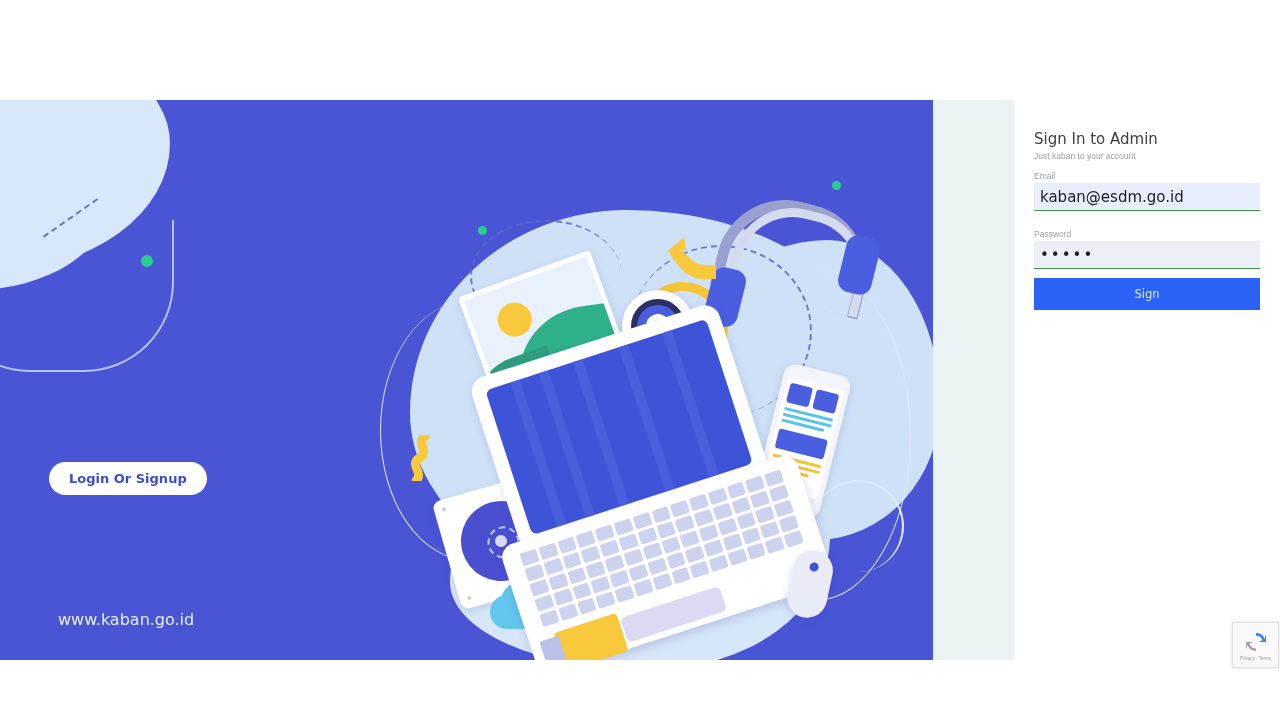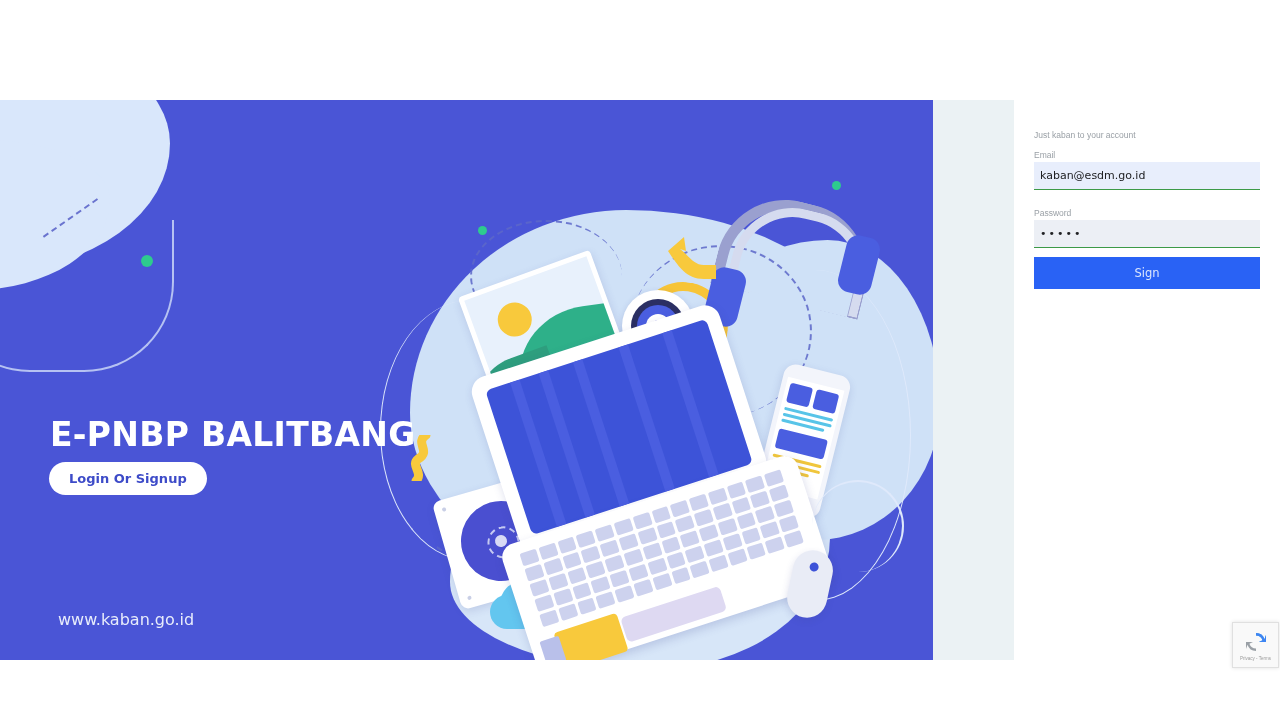--- a/index.html
+++ b/index.html
@@ -141,21 +141,21 @@
     font-family:"DejaVu Sans",sans-serif;
   }
 
   
   .form-inner{position:absolute;left:20px;top:30px;width:226px;}
   .form-h{font-size:15px;color:#3c4043;font-family:"DejaVu Sans",sans-serif;margin:0 0 3px 0;font-weight:normal;}
   .form-sub{font-size:8.5px;color:#9aa0a6;margin:0 0 10px 0;}
   .fld-label{font-size:8.5px;color:#9aa0a6;margin-bottom:2px;display:block;}
   .fld{
     width:100%;box-sizing:border-box;height:28px;border:none;border-bottom:1.5px solid #3c9a47;
-    background:#e8eefc;font-size:11px;color:#202124;padding:0 6px;outline:none;
+    background:#e8eefc;font-size:15px;color:#202124;padding:0 6px;outline:none;
     font-family:"DejaVu Sans",sans-serif;
   }
   .fld.pw{background:#eceff5;letter-spacing:2px;}
   .gap{height:18px;}
   .login-btn{
     width:100%;height:32px;margin-top:9px;background:#2962f5;border:none;color:#dbe6fd;
     font-size:11.5px;cursor:pointer;font-family:"DejaVu Sans",sans-serif;
   }
 
   
@@ -349,29 +349,29 @@
           <path d="M8 16 L24 2 L26 16 L20 14 C30 22 34 30 44 30 L56 30 L56 44 L44 44 C26 44 18 30 12 22 Z" fill="#f8c93c"></path>
         </svg>
         <svg class="arrow" style="left:305px;top:505px;" width="62" height="48" viewBox="0 0 62 48">
           <path d="M54 6 L52 26 L42 18 C34 30 26 40 12 40 L2 40 L2 28 L12 28 C22 28 30 18 36 10 L30 6 Z" fill="#f8c93c"></path>
         </svg>
         <svg class="arrow" style="left:20px;top:285px;" width="30" height="46" viewBox="0 0 30 46">
           <path d="M16 0 C4 8 22 16 8 24 C0 30 14 38 6 46" stroke="#f8c93c" stroke-width="9" fill="none" stroke-linecap="round"></path>
         </svg>
       </div>
 
-      <div class="hero-title">E-PNBP BALITBANG</div>
       <button class="hero-btn">Login Or Signup</button>
       <div class="hero-url">www.kaban.go.id</div>
     </div>
 
     <div class="pale-strip"></div>
 
     <div class="form-pane">
       <div class="form-inner">
+        <h2 class="form-h">Sign In to Admin</h2>
         <p class="form-sub">Just kaban to your account</p>
 
         <label class="fld-label">Email</label>
         <input class="fld" type="text" value="kaban@esdm.go.id" style="">
 
         <div class="gap"></div>
 
         <label class="fld-label">Password</label>
         <input class="fld pw" type="text" value="•••••" style="">
 

